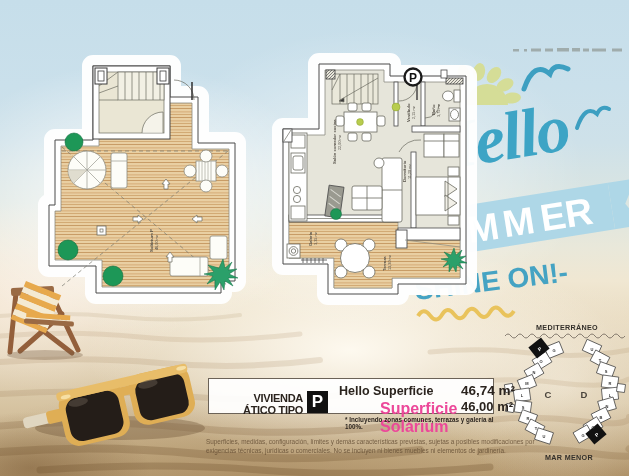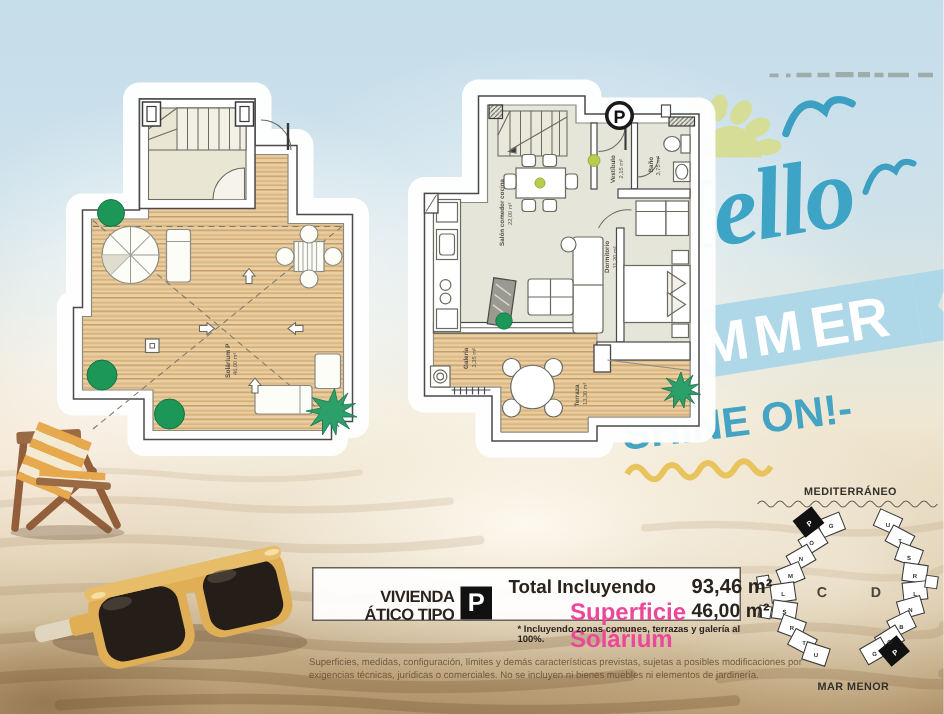--- a/index.html
+++ b/index.html
@@ -487,22 +487,22 @@
       <text x="601" y="419">B</text>
           <text x="593" y="429">O</text>
           <text x="583" y="437">G</text>
     </g>
   </g>
 </svg>
 
 <div class="abs" style="left:208px;top:378px;width:286px;height:36px;background:rgba(255,255,255,.93);border:1px solid #6b6257;box-sizing:border-box;">
   <div class="abs" style="left:20px;top:14px;width:74px;text-align:right;font-weight:bold;font-size:11px;line-height:11.5px;color:#2b241e;letter-spacing:-0.3px;">VIVIENDA<br>ÁTICO TIPO</div>
   <div class="abs" style="left:98px;top:12px;width:21px;height:22px;background:#111;color:#fff;font-weight:bold;font-size:17px;text-align:center;line-height:22px;">P</div>
-  <div class="abs" style="left:130px;top:5px;width:150px;font-weight:bold;font-size:12.5px;color:#2b241e;">Total Incluyendo</div>
-  <div class="abs" style="left:252px;top:4px;width:60px;font-weight:bold;font-size:13.5px;color:#2b241e;">93,46 m²</div>
+  <div class="abs" style="left:130px;top:5px;width:150px;font-weight:bold;font-size:12.5px;color:#2b241e;">Hello Superficie</div>
+  <div class="abs" style="left:252px;top:4px;width:60px;font-weight:bold;font-size:13.5px;color:#2b241e;">46,74 m²</div>
   <div class="abs" style="left:130px;top:21px;width:150px;font-weight:bold;font-size:16px;color:#ec4899;margin-left:41px;">Superficie Solárium</div>
   <div class="abs" style="left:252px;top:20px;width:60px;font-weight:bold;font-size:13px;color:#2b241e;">46,00 m²</div>
   <div class="abs" style="left:136px;top:37px;width:150px;font-weight:bold;font-size:6.3px;color:#2b241e;">* Incluyendo zonas comunes, terrazas y galería al 100%.</div>
 </div>
 
 <div class="abs" style="left:206px;top:437px;width:430px;font-size:6.4px;line-height:9px;color:rgba(95,72,48,.8);">
 Superficies, medidas, configuración, límites y demás características previstas, sujetas a posibles modificaciones por<br>
 exigencias técnicas, jurídicas o comerciales. No se incluyen ni bienes muebles ni elementos de jardinería.
 </div>
 </div>

